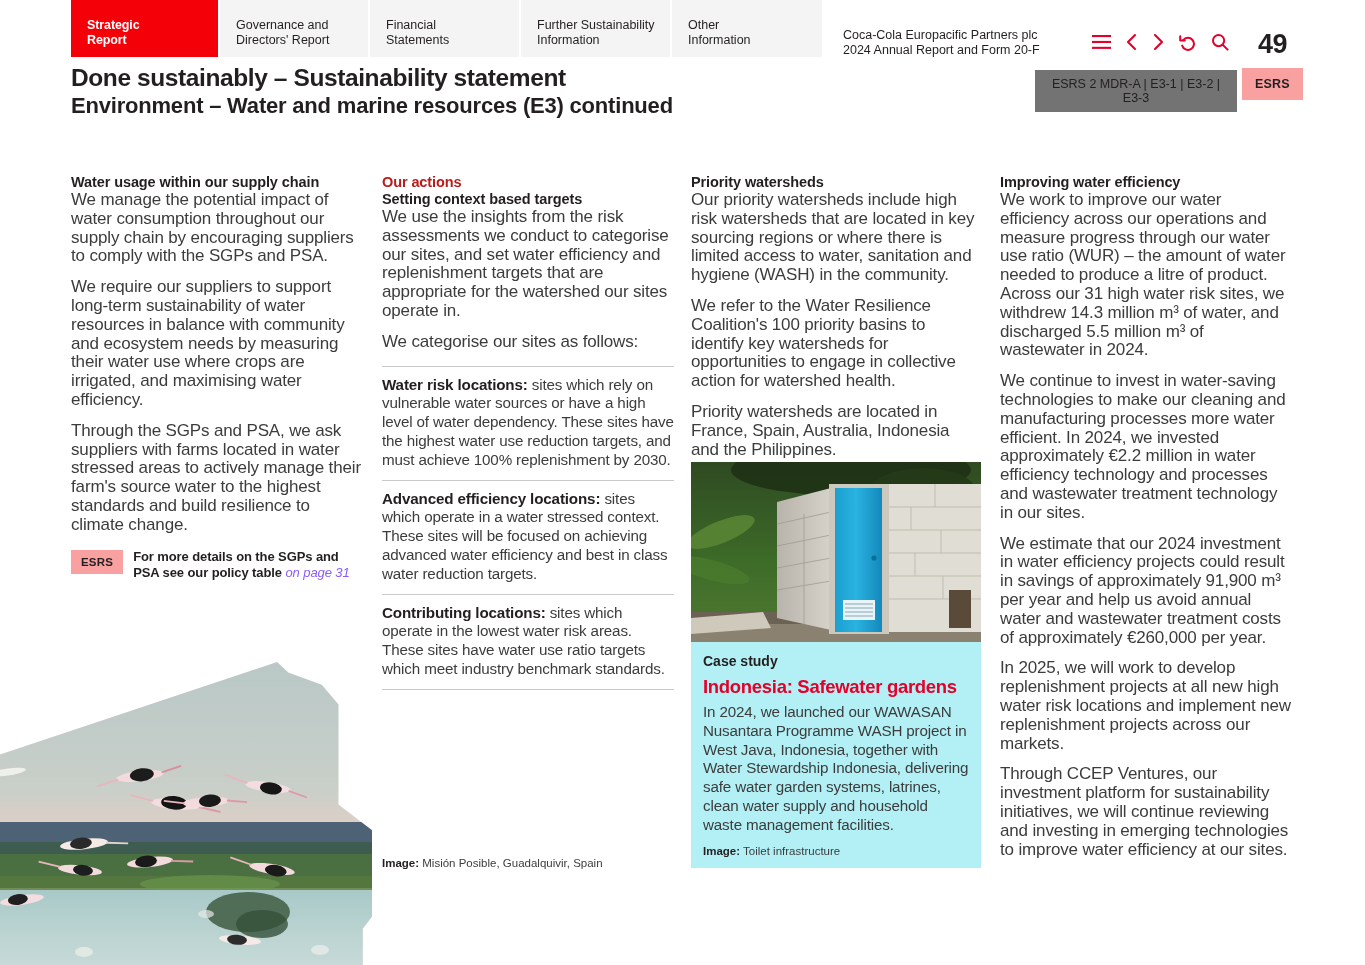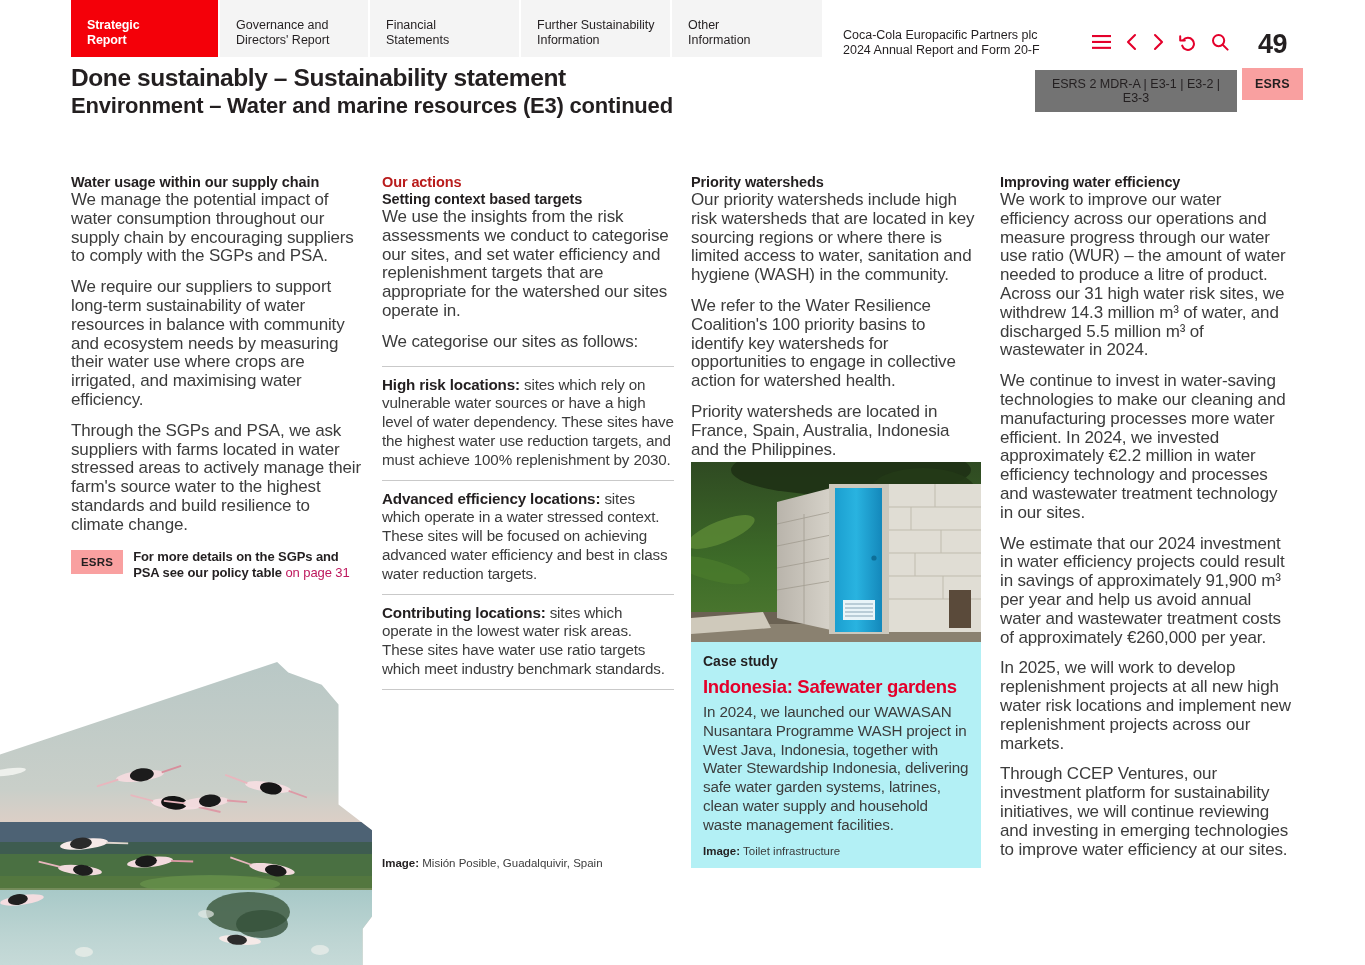--- a/index.html
+++ b/index.html
@@ -98,21 +98,21 @@
   }
   .esrs-chip {
     background: #f9a0a0; color: #231f20;
     font-size: 11.5px; font-weight: bold; letter-spacing: 0.2px;
     padding: 6px 10px; flex: none; margin-top: 1px;
   }
   .esrs-callout-text {
     font-size: 13px; line-height: 16px; color: #231f20; letter-spacing: -0.1px;
   }
   .esrs-callout-text b { font-weight: bold; }
-  .esrs-callout-text .light { font-weight: normal; color: #be185d; }
+  .esrs-callout-text .light { font-weight: normal; color: #8b5cf6; font-style: italic; }
 
   
   .defs { margin-top: 14px; }
   .def-item {
     border-top: 1px solid #c9c9c9;
     padding-top: 9px; padding-bottom: 10px;
   }
   .def-item:last-child { border-bottom: 1px solid #c9c9c9; }
   .def-item p {
     font-size: 15.2px; line-height: 18.8px; color: #3c3c3c;
@@ -233,21 +233,21 @@
   </div>
 
   <div class="col col-2">
     <h3 class="sec-head red">Our actions</h3>
     <h3 class="sec-head">Setting context based targets</h3>
     <p class="body">We use the insights from the risk assessments we conduct to categorise our sites, and set water efficiency and replenishment targets that are appropriate for the watershed our sites operate in.</p>
     <p class="body">We categorise our sites as follows:</p>
 
     <div class="defs">
       <div class="def-item">
-        <p><b>High risk locations:</b><span> sites which rely on vulnerable water sources or have a high level of water dependency. These sites have the highest water use reduction targets, and must achieve 100% replenishment by 2030.</span></p>
+        <p><b>Water risk locations:</b><span> sites which rely on vulnerable water sources or have a high level of water dependency. These sites have the highest water use reduction targets, and must achieve 100% replenishment by 2030.</span></p>
       </div>
       <div class="def-item">
         <p><b>Advanced efficiency locations:</b><span> sites which operate in a water stressed context. These sites will be focused on achieving advanced water efficiency and best in class water reduction targets.</span></p>
       </div>
       <div class="def-item">
         <p><b>Contributing locations:</b><span> sites which operate in the lowest water risk areas. These sites have water use ratio targets which meet industry benchmark standards.</span></p>
       </div>
     </div>
   </div>
 

